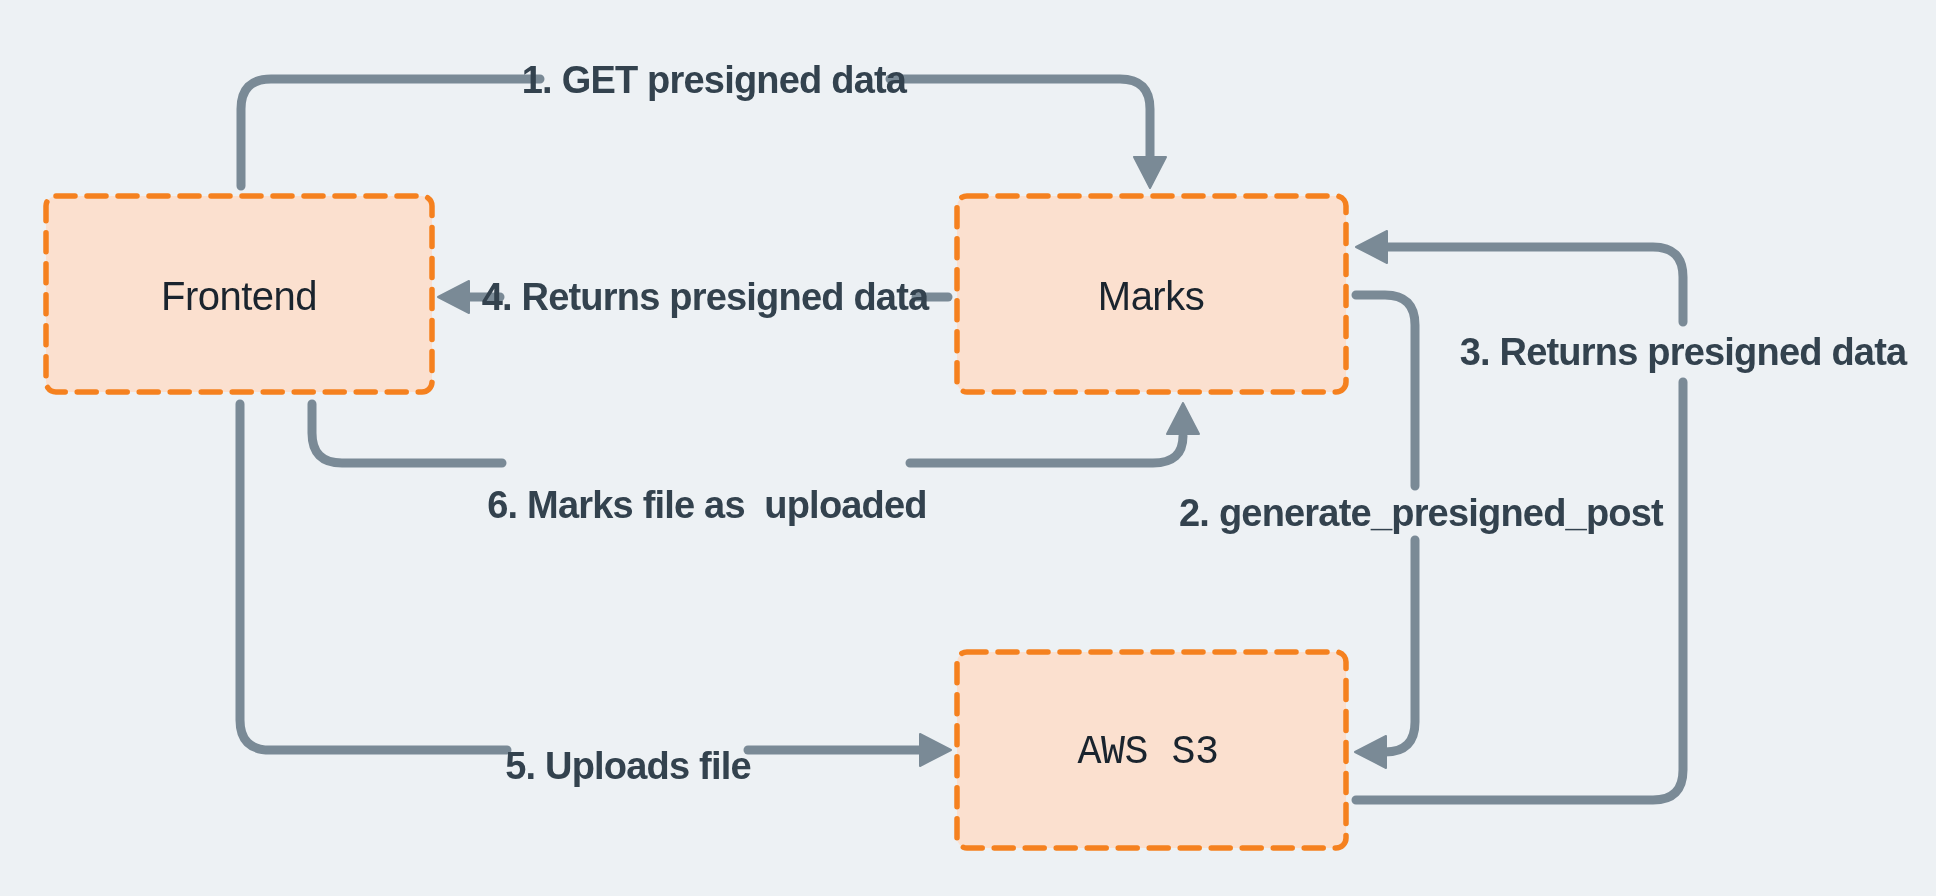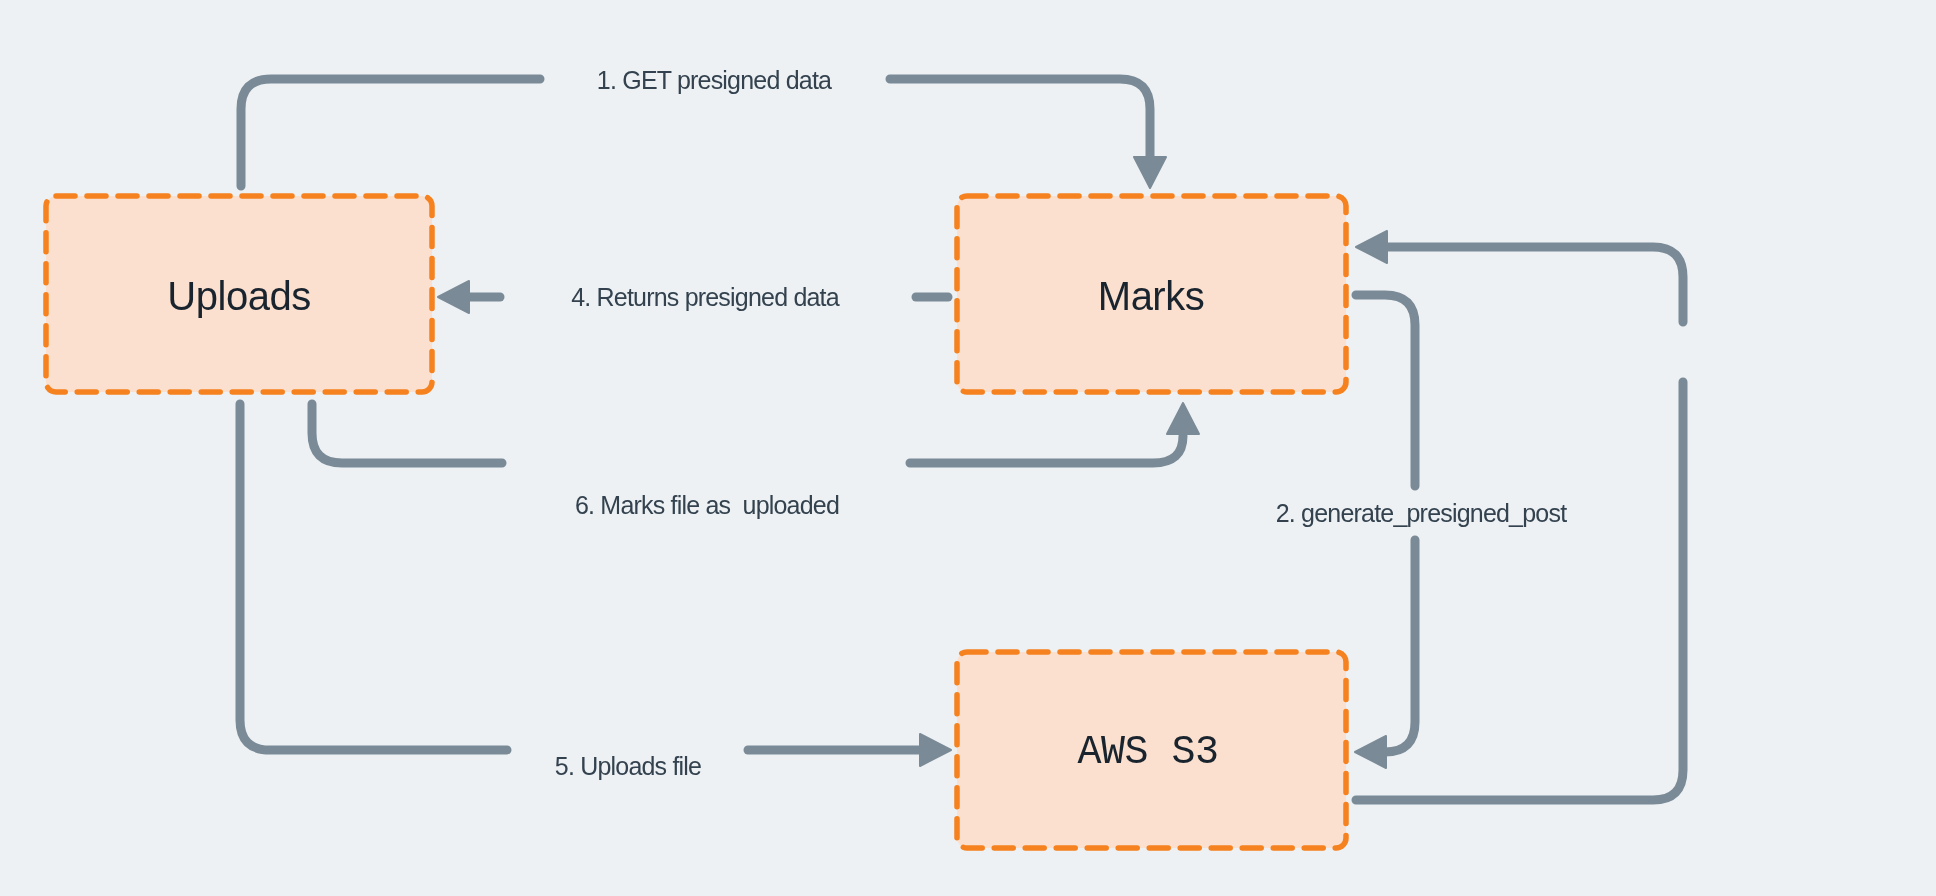--- a/index.html
+++ b/index.html
@@ -56,24 +56,25 @@
     color:var(--nodeText);
     font-size:40px;
     letter-spacing:-0.5px;
     white-space:pre;
     pointer-events:none;
   }
   .edge-label{
     position:absolute;
     transform:translate(-50%,-50%);
     color:var(--labelText);
-    font-size:25px;
+    font-size:38px;
     letter-spacing:-0.8px;
     white-space:pre;
     pointer-events:none;
+    font-weight:bold;
   }
 </style>
 </head>
 <body>
 
 <div class="stage">
 
   <svg class="layer" viewBox="0 0 1936 896" aria-hidden="true">
 
     <rect class="node-box" x="46" y="196" width="386" height="196" rx="10"></rect>
@@ -98,23 +99,24 @@
 
     <path class="edge-line" d="M 1356 295 L 1385 295 Q 1415 295 1415 325 L 1415 486"></path>
     <path class="edge-line" d="M 1415 540 L 1415 722 Q 1415 752 1385 752"></path>
     <path class="edge-head" d="M 1355 752 L 1386 736 L 1386 768 Z"></path>
 
     <path class="edge-line" d="M 1356 800 L 1653 800 Q 1683 800 1683 770 L 1683 382"></path>
     <path class="edge-line" d="M 1683 322 L 1683 277 Q 1683 247 1653 247 L 1382 247"></path>
     <path class="edge-head" d="M 1356 247 L 1387 231 L 1387 263 Z"></path>
   </svg>
 
-  <div class="node-label" style="left:239px; top:296px;">Uploads</div>
+  <div class="node-label" style="left:239px; top:296px;">Frontend</div>
   <div class="node-label" style="left:1151px; top:296px;">Marks</div>
   <div class="node-label" style="left:1148px; top:752px;font-family:Liberation Mono, monospace;">AWS S3</div>
 
   <div class="edge-label" style="left:714px; top:80px;">1. GET presigned data</div>
   <div class="edge-label" style="left:1421px; top:513px;">2. generate_presigned_post</div>
+  <div class="edge-label" style="left:1683px; top:352px;">3. Returns presigned data</div>
   <div class="edge-label" style="left:705px; top:297px;">4. Returns presigned data</div>
   <div class="edge-label" style="left:628px; top:752px;margin-top:14px;">5. Uploads file</div>
   <div class="edge-label" style="left:707px; top:464px;margin-top:41px;">6. Marks file as  uploaded</div>
 
 </div>
 
 </body></html>

